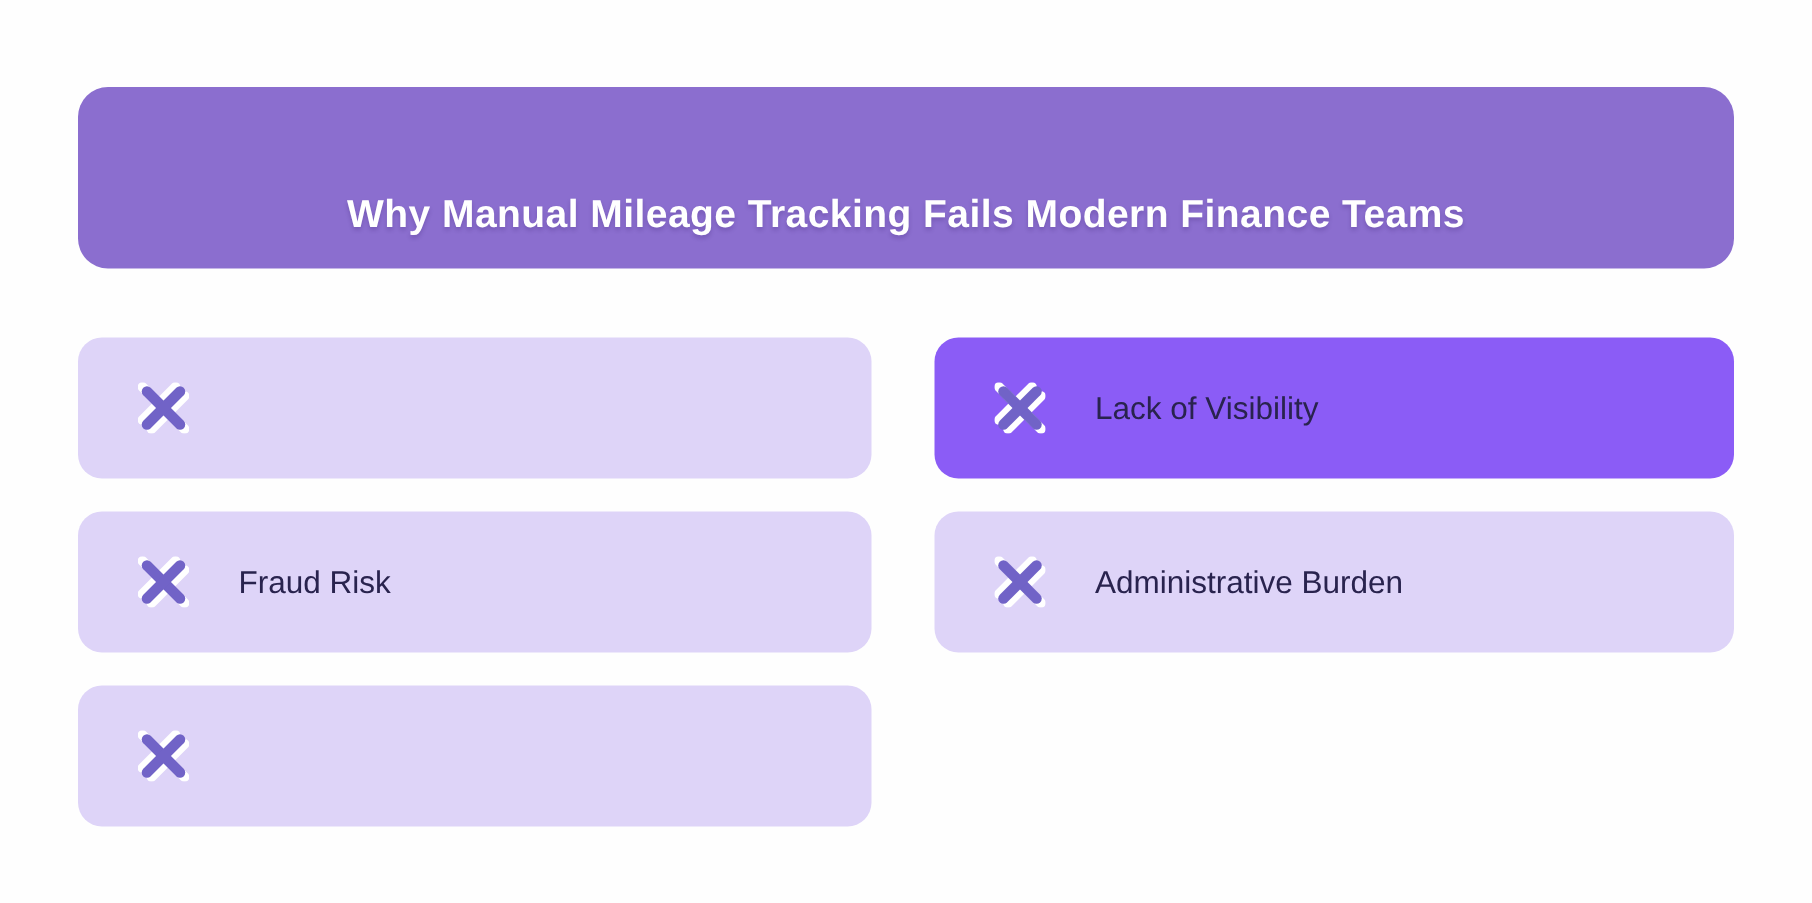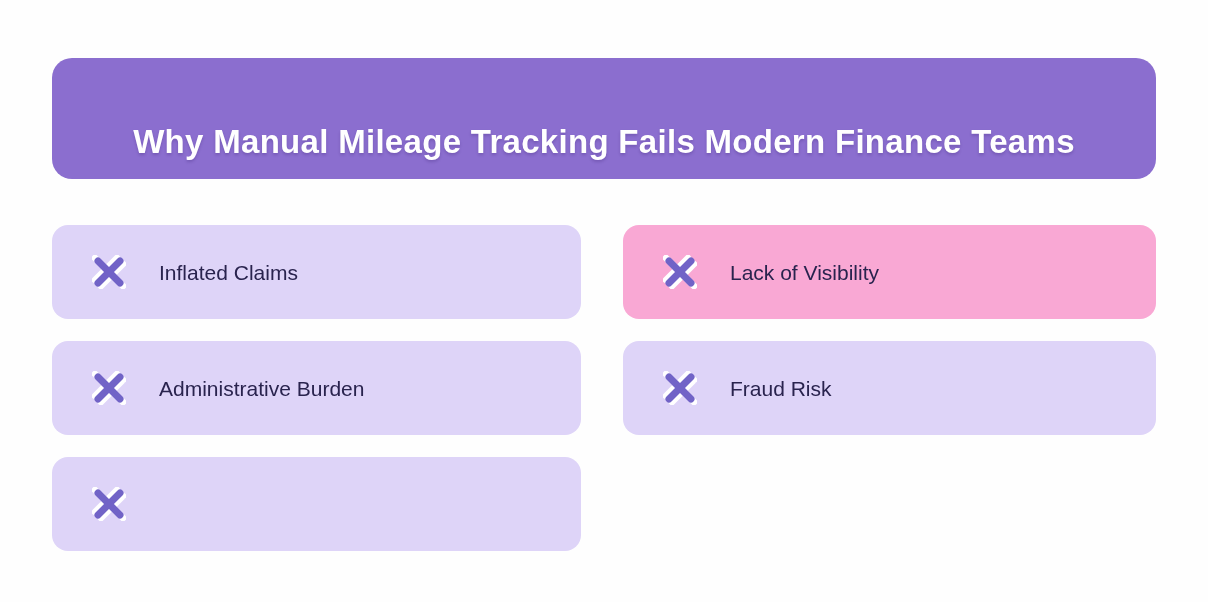--- a/index.html
+++ b/index.html
@@ -21,21 +21,21 @@
     width: 1104px;
     height: 121px;
     border-radius: 20px;
     display: flex;
     align-items: center;
     justify-content: center;
     box-sizing: border-box;
   }
   .page-title {
     color: #FFFFFF;
-    font-size: 33px;
+    font-size: 26px;
     font-weight: bold;
     letter-spacing: 0.3px;
     text-align: center;
     text-shadow: 0 2px 3px rgba(40, 20, 90, 0.22);
     margin-top: 47px;
   }
   .cards-grid {
     position: absolute;
     left: 52px;
     top: 225px;
@@ -75,32 +75,42 @@
 <div class="cards-grid">
     <div class="failure-card" style="background: rgb(222, 212, 248);">
       <span class="x-icon-wrap"><svg viewBox="0 0 34 34" width="34" height="34">
           <line x1="9" y1="9" x2="31" y2="31" stroke="#FFFFFF" stroke-width="6.5" stroke-linecap="round"></line>
           <line x1="31" y1="9" x2="9" y2="31" stroke="#FFFFFF" stroke-width="6.5" stroke-linecap="round"></line>
           <line x1="3" y1="3" x2="25" y2="25" stroke="#FFFFFF" stroke-width="6.5" stroke-linecap="round"></line>
           <line x1="25" y1="3" x2="3" y2="25" stroke="#FFFFFF" stroke-width="6.5" stroke-linecap="round"></line>
           <line x1="6" y1="6" x2="28" y2="28" stroke="#7163C7" stroke-width="7" stroke-linecap="round"></line>
           <line x1="28" y1="6" x2="6" y2="28" stroke="#7163C7" stroke-width="7" stroke-linecap="round"></line>
         </svg></span>
-      <span class="card-label" style="color: rgb(41, 35, 78);">Inflated Claims</span>
     </div>
-    <div class="failure-card" style="background: #f9a8d4;">
+    <div class="failure-card" style="background: #8b5cf6;">
       <span class="x-icon-wrap"><svg viewBox="0 0 34 34" width="34" height="34">
           <line x1="9" y1="9" x2="31" y2="31" stroke="#FFFFFF" stroke-width="6.5" stroke-linecap="round"></line>
           <line x1="31" y1="9" x2="9" y2="31" stroke="#FFFFFF" stroke-width="6.5" stroke-linecap="round"></line>
           <line x1="3" y1="3" x2="25" y2="25" stroke="#FFFFFF" stroke-width="6.5" stroke-linecap="round"></line>
           <line x1="25" y1="3" x2="3" y2="25" stroke="#FFFFFF" stroke-width="6.5" stroke-linecap="round"></line>
           <line x1="6" y1="6" x2="28" y2="28" stroke="#7163C7" stroke-width="7" stroke-linecap="round"></line>
           <line x1="28" y1="6" x2="6" y2="28" stroke="#7163C7" stroke-width="7" stroke-linecap="round"></line>
         </svg></span>
       <span class="card-label" style="color: rgb(41, 35, 78);">Lack of Visibility</span>
+    </div>
+    <div class="failure-card" style="background: rgb(222, 212, 248);">
+      <span class="x-icon-wrap"><svg viewBox="0 0 34 34" width="34" height="34">
+          <line x1="9" y1="9" x2="31" y2="31" stroke="#FFFFFF" stroke-width="6.5" stroke-linecap="round"></line>
+          <line x1="31" y1="9" x2="9" y2="31" stroke="#FFFFFF" stroke-width="6.5" stroke-linecap="round"></line>
+          <line x1="3" y1="3" x2="25" y2="25" stroke="#FFFFFF" stroke-width="6.5" stroke-linecap="round"></line>
+          <line x1="25" y1="3" x2="3" y2="25" stroke="#FFFFFF" stroke-width="6.5" stroke-linecap="round"></line>
+          <line x1="6" y1="6" x2="28" y2="28" stroke="#7163C7" stroke-width="7" stroke-linecap="round"></line>
+          <line x1="28" y1="6" x2="6" y2="28" stroke="#7163C7" stroke-width="7" stroke-linecap="round"></line>
+        </svg></span>
+      <span class="card-label" style="color: rgb(41, 35, 78);">Fraud Risk</span>
     </div>
     <div class="failure-card" style="background: rgb(222, 212, 248);">
       <span class="x-icon-wrap"><svg viewBox="0 0 34 34" width="34" height="34">
           <line x1="9" y1="9" x2="31" y2="31" stroke="#FFFFFF" stroke-width="6.5" stroke-linecap="round"></line>
           <line x1="31" y1="9" x2="9" y2="31" stroke="#FFFFFF" stroke-width="6.5" stroke-linecap="round"></line>
           <line x1="3" y1="3" x2="25" y2="25" stroke="#FFFFFF" stroke-width="6.5" stroke-linecap="round"></line>
           <line x1="25" y1="3" x2="3" y2="25" stroke="#FFFFFF" stroke-width="6.5" stroke-linecap="round"></line>
           <line x1="6" y1="6" x2="28" y2="28" stroke="#7163C7" stroke-width="7" stroke-linecap="round"></line>
           <line x1="28" y1="6" x2="6" y2="28" stroke="#7163C7" stroke-width="7" stroke-linecap="round"></line>
         </svg></span>
@@ -108,25 +118,14 @@
     </div>
     <div class="failure-card" style="background: rgb(222, 212, 248);">
       <span class="x-icon-wrap"><svg viewBox="0 0 34 34" width="34" height="34">
           <line x1="9" y1="9" x2="31" y2="31" stroke="#FFFFFF" stroke-width="6.5" stroke-linecap="round"></line>
           <line x1="31" y1="9" x2="9" y2="31" stroke="#FFFFFF" stroke-width="6.5" stroke-linecap="round"></line>
           <line x1="3" y1="3" x2="25" y2="25" stroke="#FFFFFF" stroke-width="6.5" stroke-linecap="round"></line>
           <line x1="25" y1="3" x2="3" y2="25" stroke="#FFFFFF" stroke-width="6.5" stroke-linecap="round"></line>
           <line x1="6" y1="6" x2="28" y2="28" stroke="#7163C7" stroke-width="7" stroke-linecap="round"></line>
           <line x1="28" y1="6" x2="6" y2="28" stroke="#7163C7" stroke-width="7" stroke-linecap="round"></line>
         </svg></span>
-      <span class="card-label" style="color: rgb(41, 35, 78);">Fraud Risk</span>
-    </div>
-    <div class="failure-card" style="background: rgb(222, 212, 248);">
-      <span class="x-icon-wrap"><svg viewBox="0 0 34 34" width="34" height="34">
-          <line x1="9" y1="9" x2="31" y2="31" stroke="#FFFFFF" stroke-width="6.5" stroke-linecap="round"></line>
-          <line x1="31" y1="9" x2="9" y2="31" stroke="#FFFFFF" stroke-width="6.5" stroke-linecap="round"></line>
-          <line x1="3" y1="3" x2="25" y2="25" stroke="#FFFFFF" stroke-width="6.5" stroke-linecap="round"></line>
-          <line x1="25" y1="3" x2="3" y2="25" stroke="#FFFFFF" stroke-width="6.5" stroke-linecap="round"></line>
-          <line x1="6" y1="6" x2="28" y2="28" stroke="#7163C7" stroke-width="7" stroke-linecap="round"></line>
-          <line x1="28" y1="6" x2="6" y2="28" stroke="#7163C7" stroke-width="7" stroke-linecap="round"></line>
-        </svg></span>
     </div>
   </div>
 
 </body></html>

